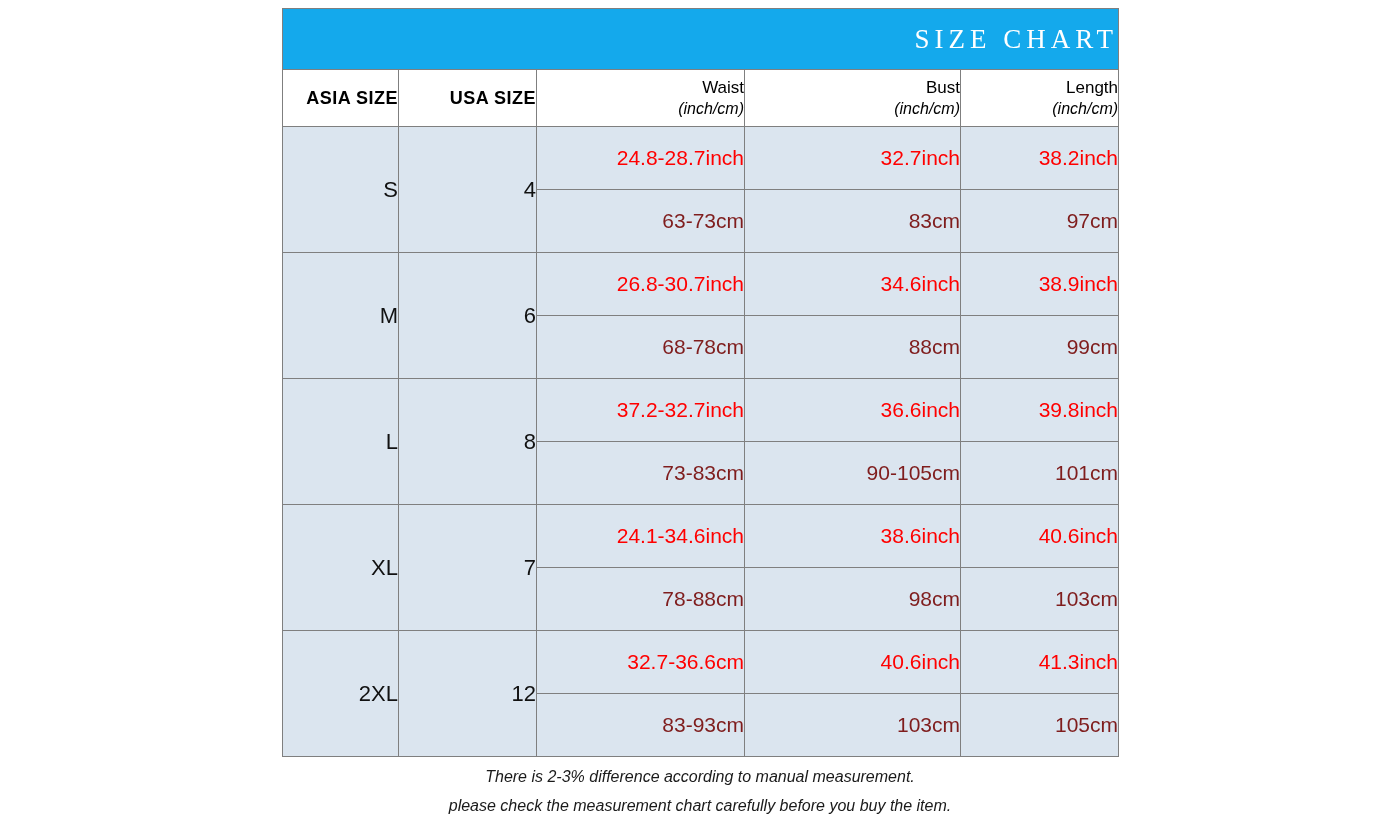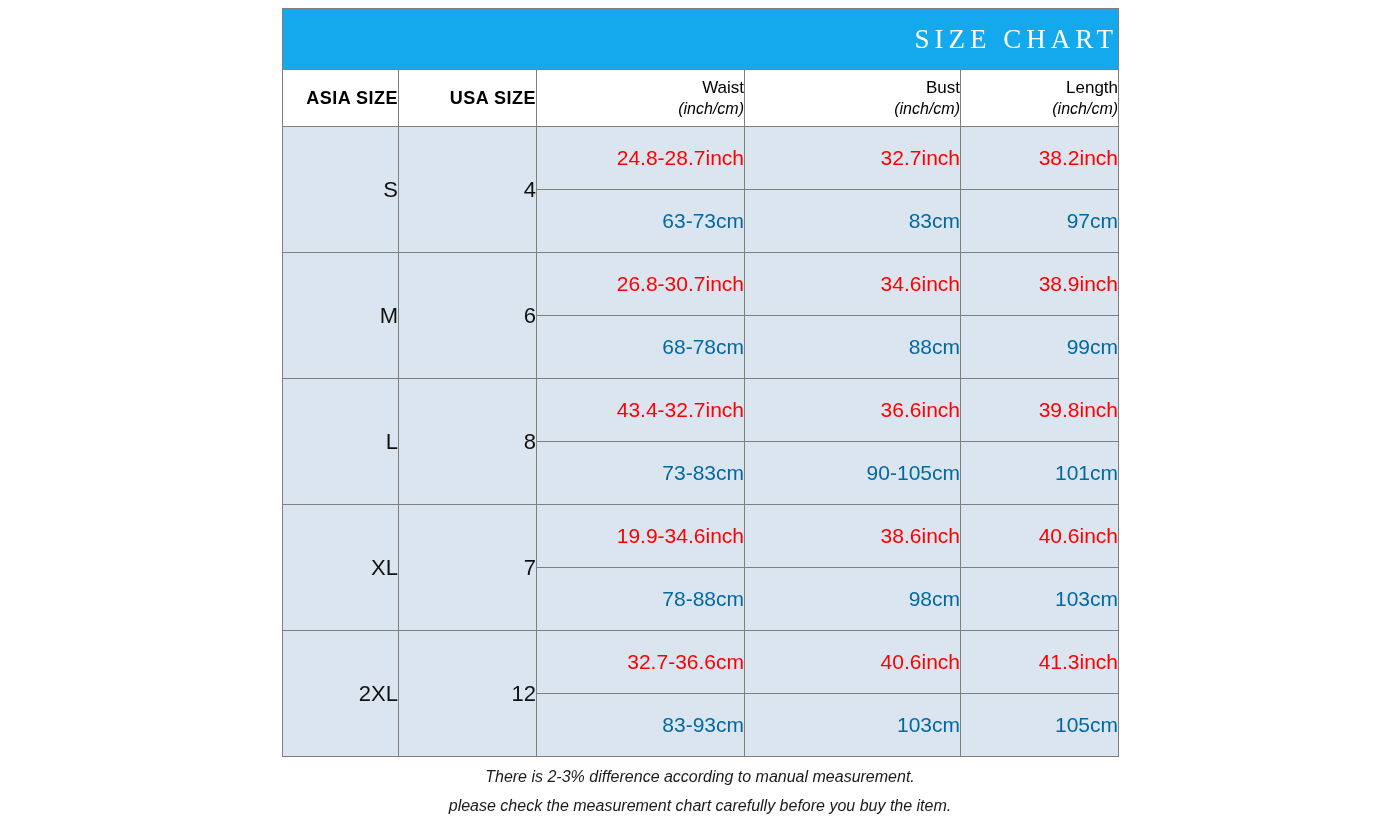--- a/index.html
+++ b/index.html
@@ -74,21 +74,21 @@
   .size-cell {
     background: #dbe5ef;
     font-size: 22px;
     color: #111111;
   }
   .inch-val {
     color: #ff0000;
     font-size: 21px;
   }
   .cm-val {
-    color: #0369a1;
+    color: #7f1d1d;
     font-size: 21px;
   }
   col.c-asia { width: 116px; }
   col.c-usa  { width: 138px; }
   col.c-waist{ width: 208px; }
   col.c-bust { width: 216px; }
   col.c-len  { width: 158px; }
   .notes {
     position: absolute;
     left: 0;
@@ -161,34 +161,34 @@
         </tr>
         <tr>
           <td class="body-cell cm-val">68-78cm</td>
           <td class="body-cell cm-val">88cm</td>
           <td class="body-cell cm-val">99cm</td>
         </tr>
 
         <tr>
           <td class="body-cell size-cell" rowspan="2">L</td>
           <td class="body-cell size-cell" rowspan="2">8</td>
-          <td class="body-cell inch-val">43.4-32.7inch</td>
+          <td class="body-cell inch-val">37.2-32.7inch</td>
           <td class="body-cell inch-val">36.6inch</td>
           <td class="body-cell inch-val">39.8inch</td>
         </tr>
         <tr>
           <td class="body-cell cm-val">73-83cm</td>
           <td class="body-cell cm-val">90-105cm</td>
           <td class="body-cell cm-val">101cm</td>
         </tr>
 
         <tr>
           <td class="body-cell size-cell" rowspan="2">XL</td>
           <td class="body-cell size-cell" rowspan="2">7</td>
-          <td class="body-cell inch-val">19.9-34.6inch</td>
+          <td class="body-cell inch-val">24.1-34.6inch</td>
           <td class="body-cell inch-val">38.6inch</td>
           <td class="body-cell inch-val">40.6inch</td>
         </tr>
         <tr>
           <td class="body-cell cm-val">78-88cm</td>
           <td class="body-cell cm-val">98cm</td>
           <td class="body-cell cm-val">103cm</td>
         </tr>
 
         <tr>

